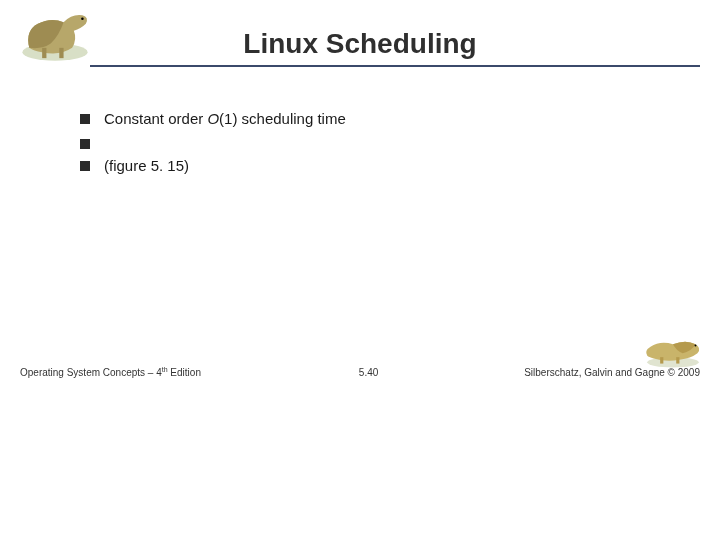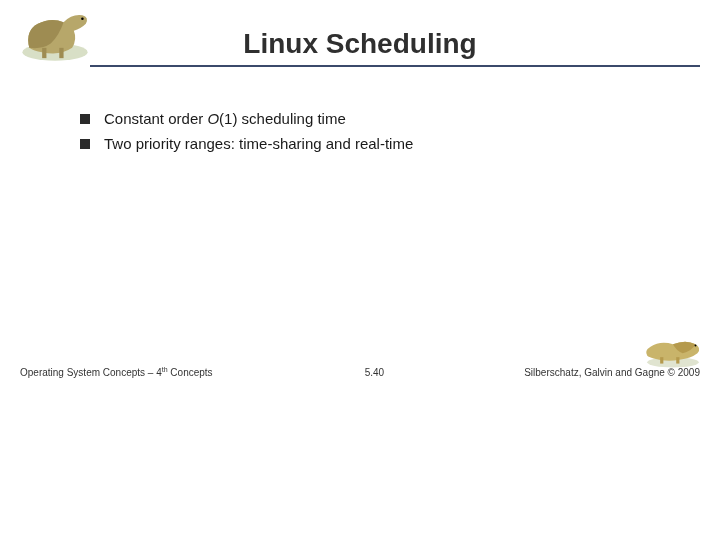--- a/index.html
+++ b/index.html
@@ -119,43 +119,46 @@
 
     <div class="bullet-row">
       <div class="bullet-square"></div>
       <div class="bullet-text">
         <span>Constant order </span><i><span>O</span></i><span>(1) scheduling time</span>
       </div>
     </div>
 
     <div class="bullet-row">
       <div class="bullet-square"></div>
-      <div class="bullet-text">
-        <span>Two priority ranges: time-sharing and real-time</span>
-      </div>
     </div>
 
 
+    <div class="bullet-row">
+      <div class="bullet-square"></div>
+      <div class="bullet-text">
+        <span>(figure 5. 15)</span>
+      </div>
+    </div>
 
   </div>
 
   <div class="dino-right">
     <svg viewBox="0 0 100 70" width="70" height="45">
       <ellipse cx="50" cy="58" rx="40" ry="8" fill="#e0e4d0"></ellipse>
       <path d="M10 48 Q5 40 15 34 Q30 24 50 30 Q70 22 85 30 Q95 36 88 44 Q78 52 60 54 Q40 58 20 52 Q12 50 10 48 Z" fill="#c9b46a"></path>
       <path d="M50 30 Q70 22 85 30 Q80 40 65 44 Q55 40 50 30 Z" fill="#b59a4d"></path>
       <rect x="30" y="50" width="5" height="10" fill="#b59a4d"></rect>
       <rect x="55" y="50" width="5" height="10" fill="#b59a4d"></rect>
       <circle cx="85" cy="32" r="1.5" fill="#000"></circle>
     </svg>
   </div>
 
   <div class="footer">
     <div class="footer-left">
-      <span>Operating System Concepts – 4</span><span class="sup">th</span><span> Concepts</span>
+      <span>Operating System Concepts – 4</span><span class="sup">th</span><span> Edition</span>
     </div>
     <div class="footer-center">
       <span>5.40</span>
     </div>
     <div class="footer-right">
       <span>Silberschatz, Galvin and Gagne © 2009</span>
     </div>
   </div>
 
 </div>

